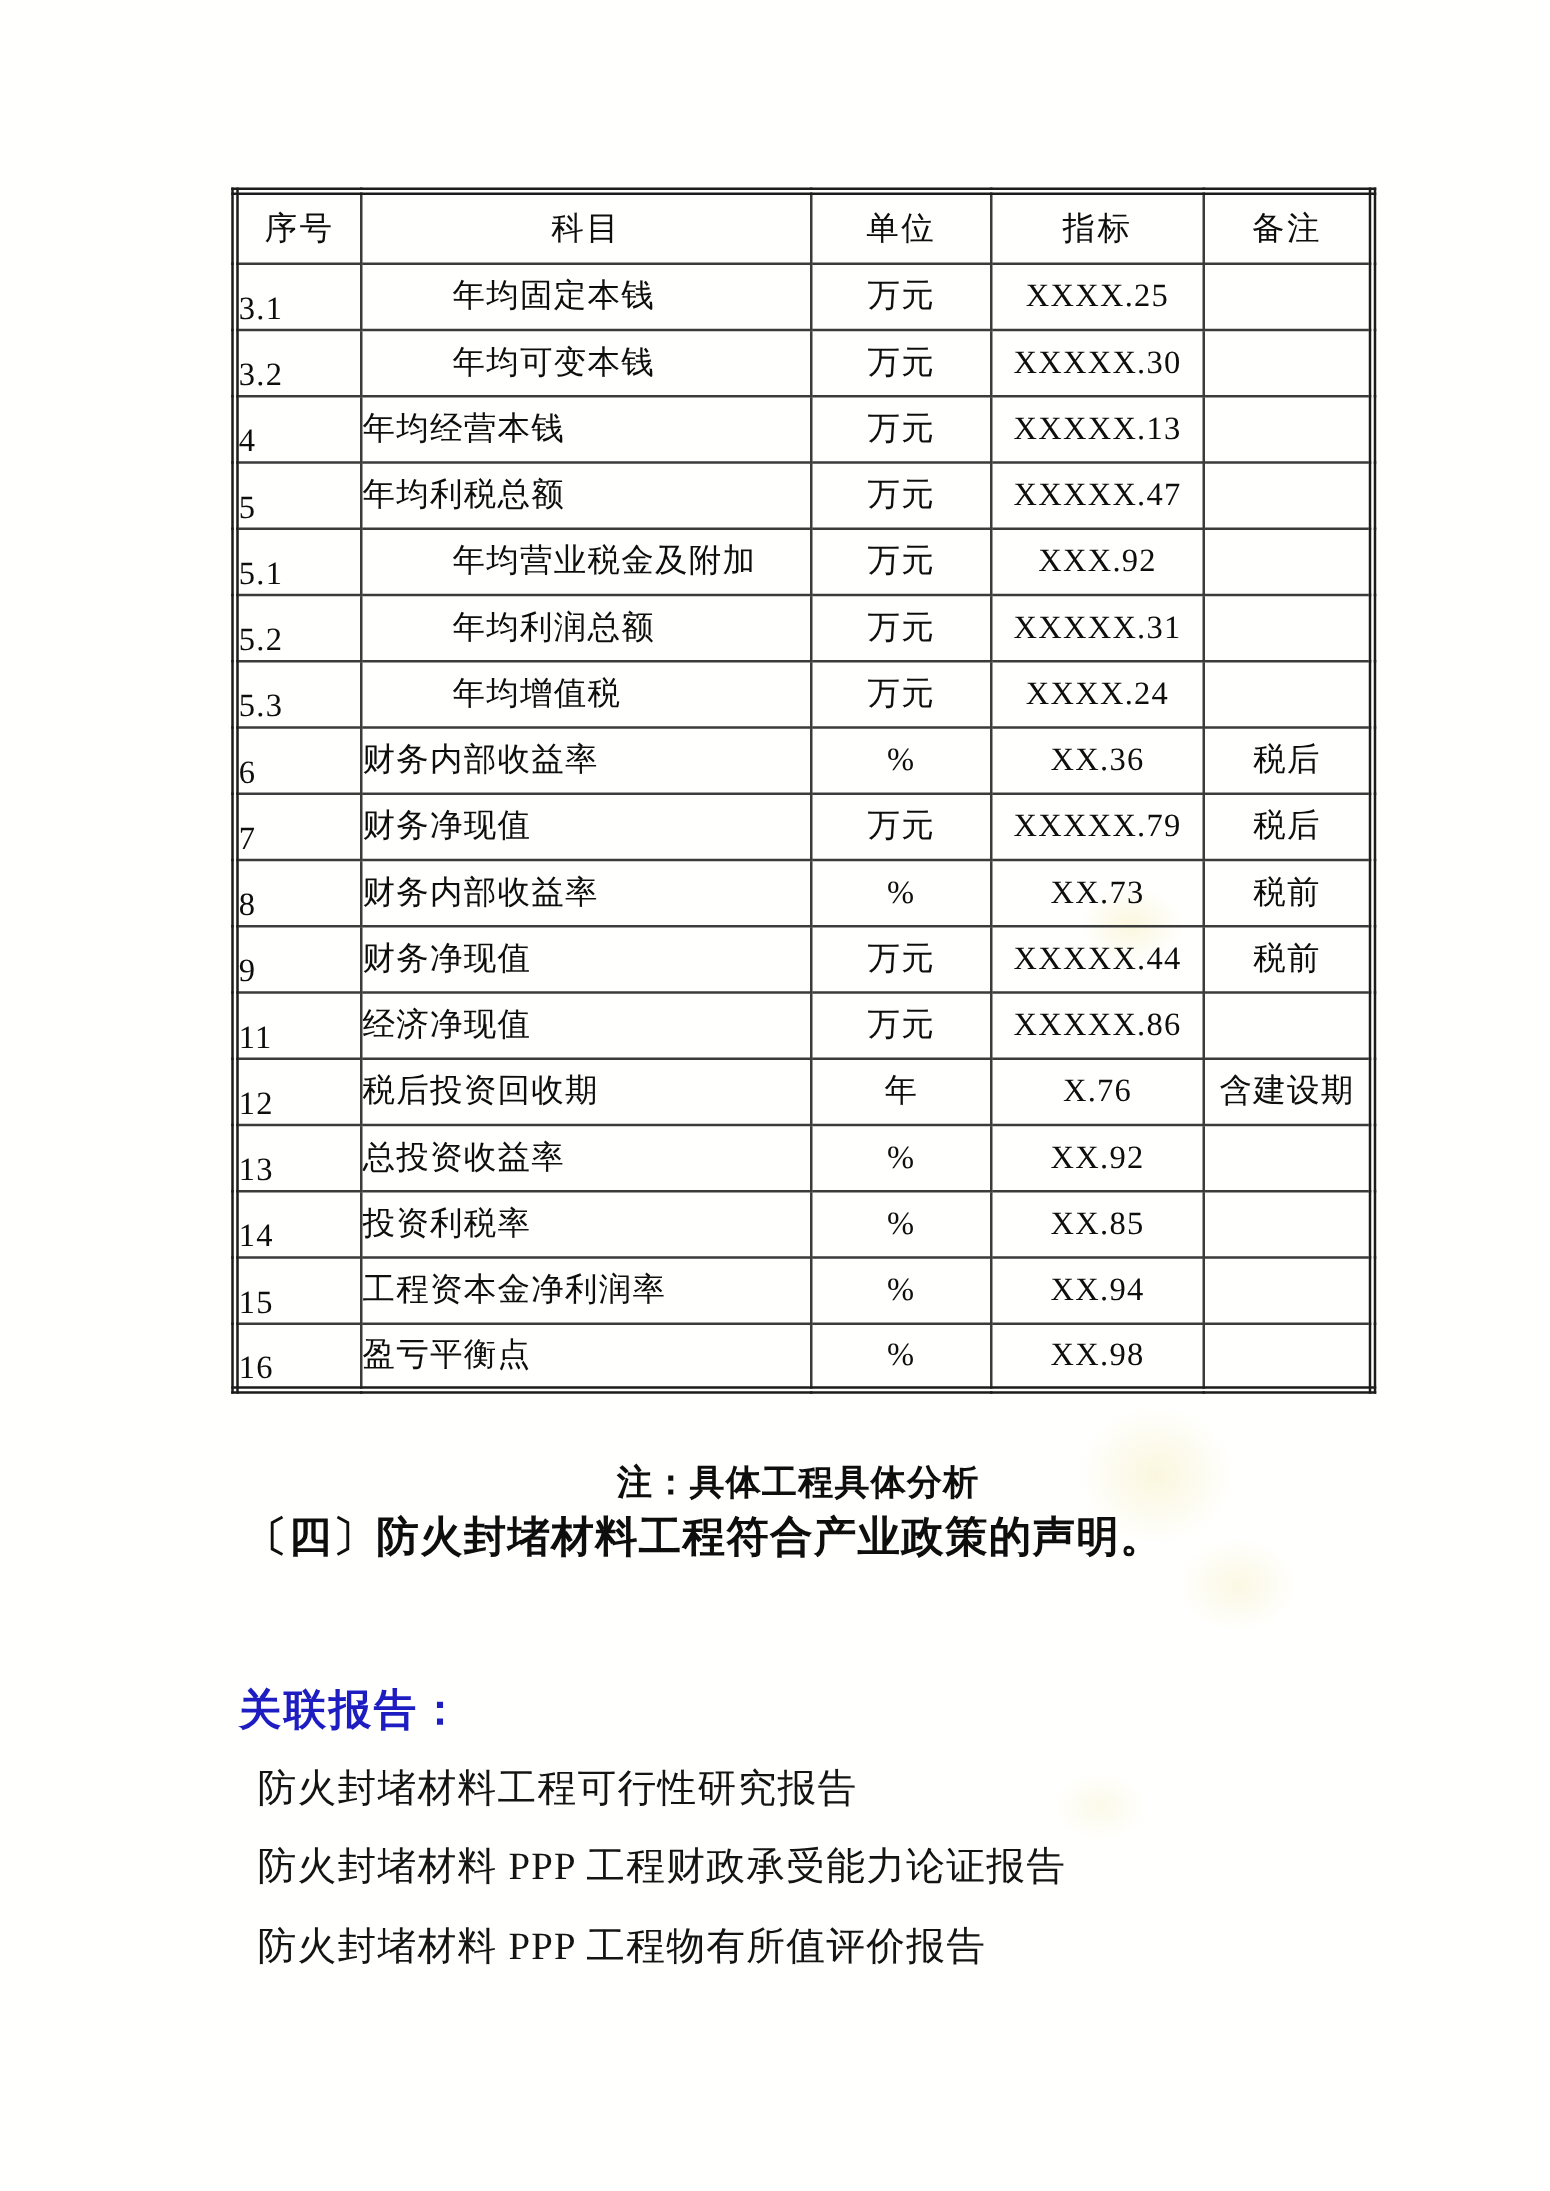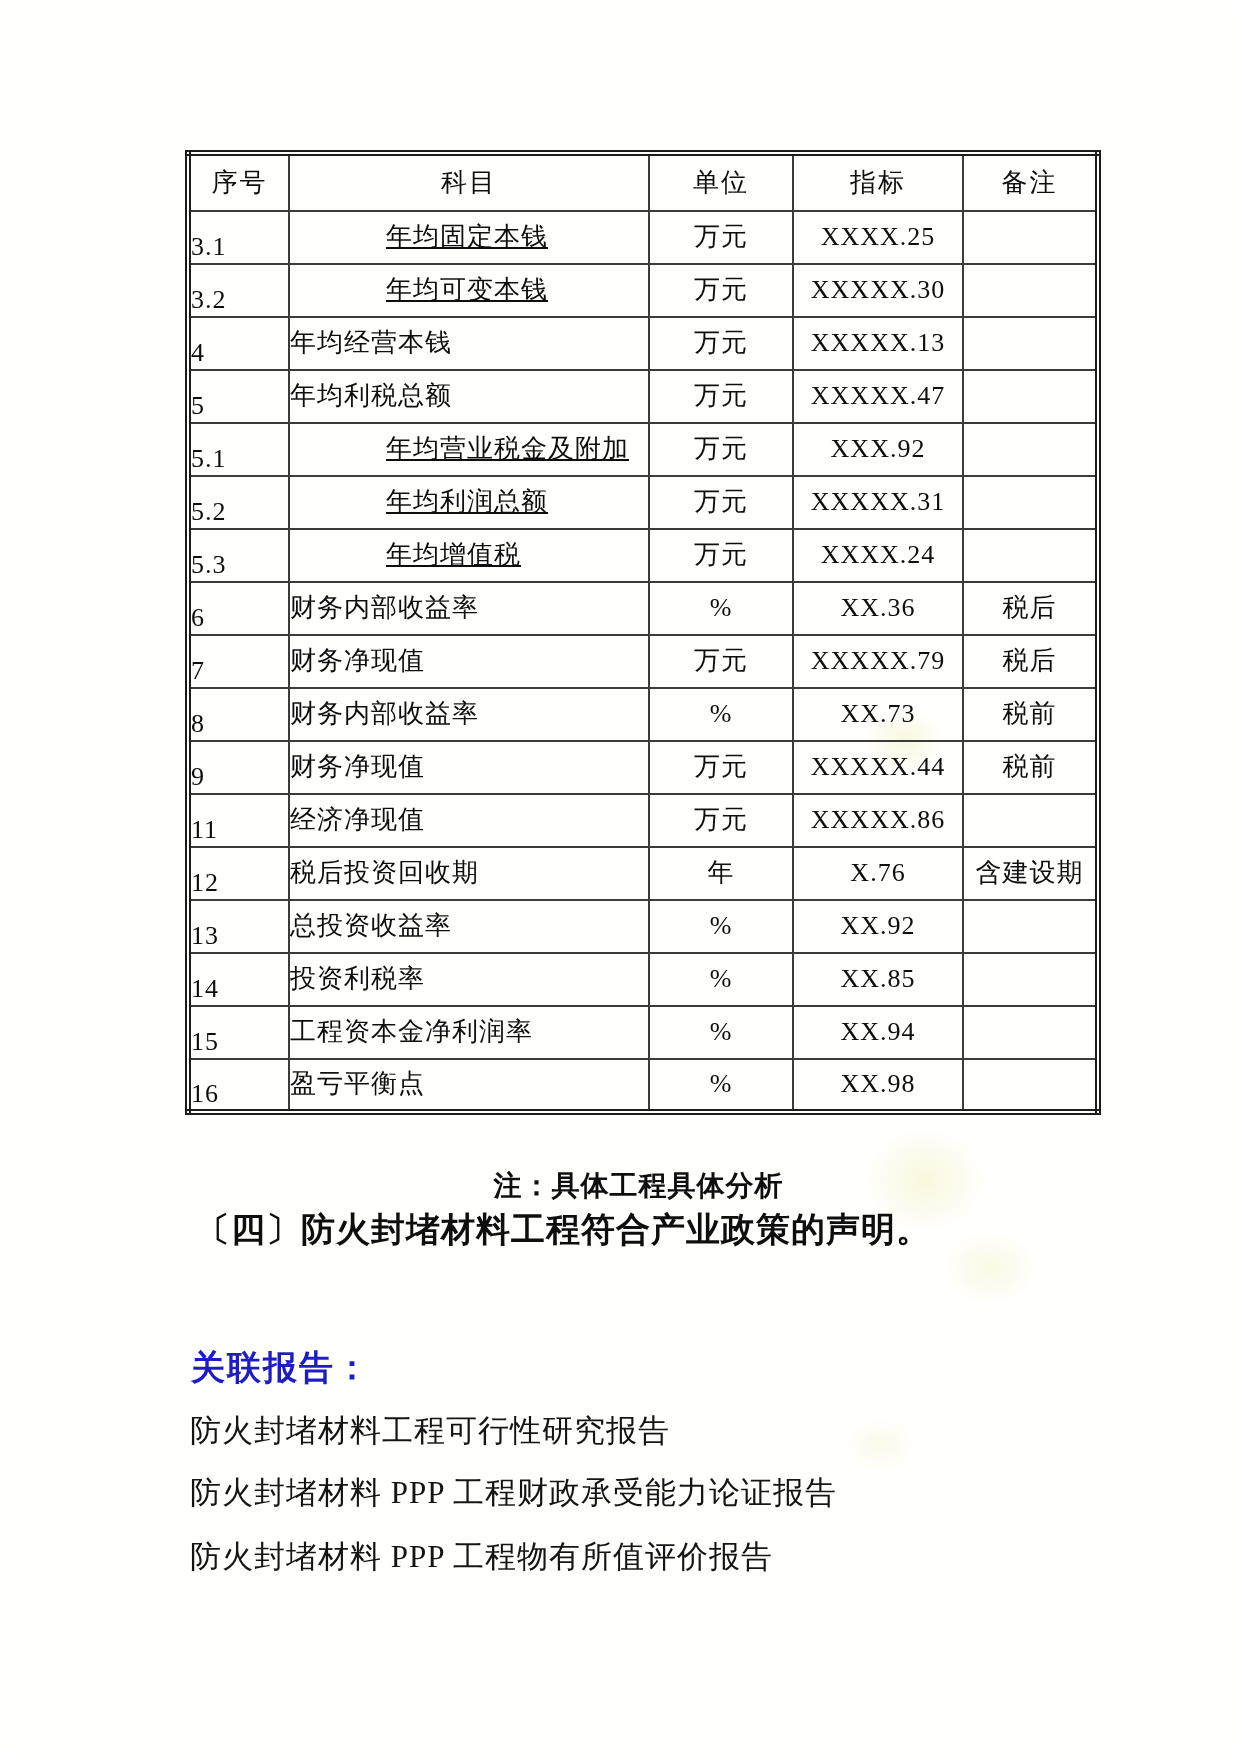--- a/index.html
+++ b/index.html
@@ -44,21 +44,21 @@
   }
   table.indicator-table thead tr { height: 58px; }
   table.indicator-table tbody tr { height: 53px; }
 
   th.h { text-align: center; vertical-align: middle; letter-spacing: 2px; }
 
   td.no { vertical-align: middle; margin-left: 32px; }
   td.no span { display: inline-block; transform: translateY(10px); letter-spacing: 1px; }
 
   td.subject { text-align: left; vertical-align: middle; padding-left: 13px; letter-spacing: 1px; }
-  td.subject.indent { padding-left: 96px; text-decoration: underline; }
+  td.subject.indent { padding-left: 72px; }
 
   td.unit, td.value, td.note {
     text-align: center;
     vertical-align: middle;
     letter-spacing: 1px;
     font-family: Liberation Serif, serif;
   }
 
   .footnote {
     position: absolute;
@@ -85,21 +85,21 @@
     left: 191px;
     top: 1345px;
     font-size: 34px;
     font-weight: bold;
     letter-spacing: 2px;
     text-align: right;
   }
 
   .report-line {
     position: absolute;
-    left: 190px;
+    left: 206px;
     font-size: 31px;
     letter-spacing: 1px;
     color: #141414;
   }
   .report-line.r0 { top: 1410px; }
   .report-line.r1 { top: 1472px; }
   .report-line.r2 { top: 1536px; }
 </style>
 </head>
 <body>

